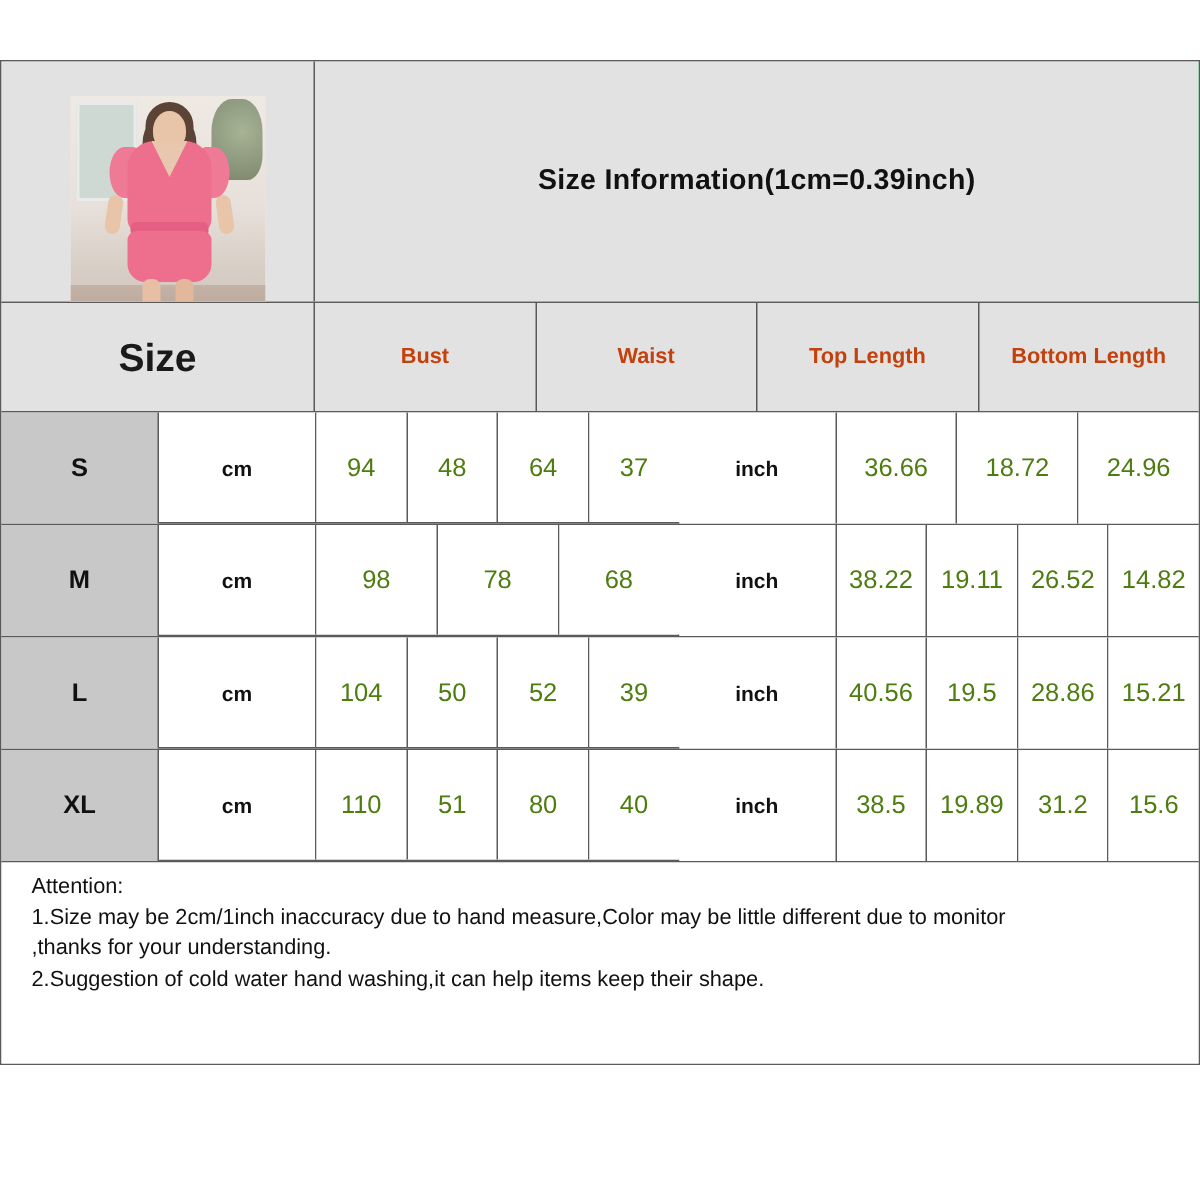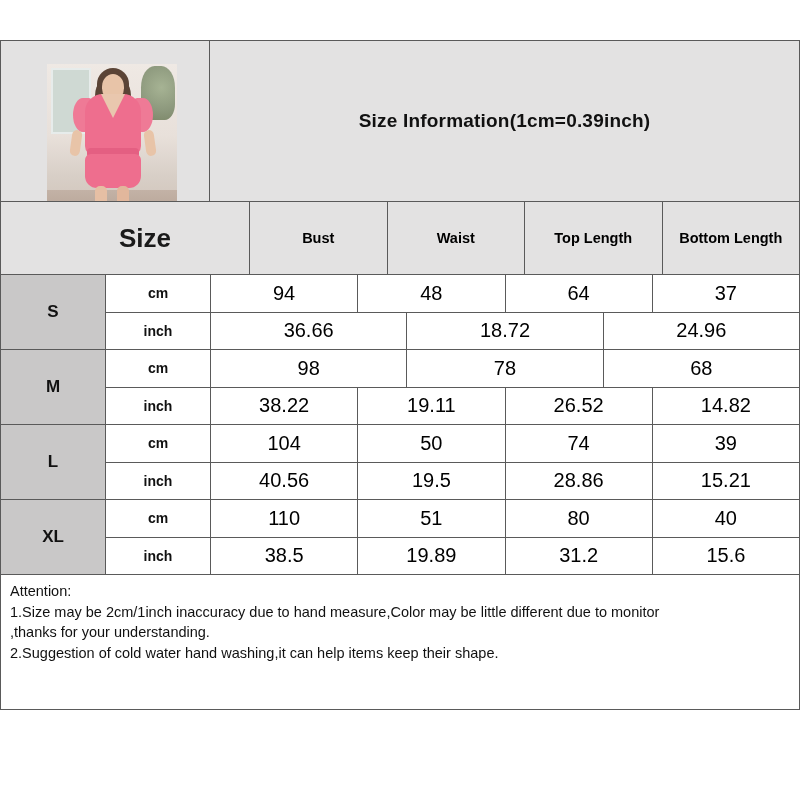--- a/index.html
+++ b/index.html
@@ -195,41 +195,40 @@
     color: #111;
     letter-spacing: .2px;
   }
 
   
   .colhead-row {
     display: flex;
     height: 72px;
     border-bottom: 1px solid #5a5a5a;
     background: #e3e2e2;
-    padding-left: 40px;
   }
   .colhead-size {
     width: 208px;
     flex: none;
     display: flex;
     align-items: center;
     justify-content: center;
     border-right: 1px solid #5a5a5a;
     font-size: 26px;
     font-weight: bold;
   }
   .colhead-cell {
     flex: 1;
     display: flex;
     align-items: center;
     justify-content: center;
     border-right: 1px solid #5a5a5a;
     font-size: 14.5px;
     font-weight: bold;
-    color: #000000;
+    color: #c2410c;
     text-align: center;
   }
   .colhead-cell:last-child { border-right: none; }
 
   
   .size-group {
     display: flex;
     height: 74px;
     border-bottom: 1px solid #5a5a5a;
   }
@@ -242,21 +241,21 @@
     justify-content: center;
     background: #c9c8c8;
     border-right: 1px solid #5a5a5a;
     font-size: 17px;
     font-weight: bold;
     color: #111;
   }
   .group-rows {
     flex: 1;
     display: flex;
-    flex-direction: column;
+    flex-direction: row;
   }
   .unit-row {
     flex: 1;
     display: flex;
     align-items: stretch;
   }
   .unit-row.first { border-bottom: 1px solid #5a5a5a; }
   .unit-cell {
     width: 104px;
     flex: none;
@@ -269,29 +268,29 @@
     font-weight: bold;
     color: #111;
   }
   .val-cell {
     flex: 1;
     display: flex;
     align-items: center;
     justify-content: center;
     border-right: 1px solid #5a5a5a;
     background: #ffffff;
-    font-size: 20px;
-    color: #000000;
+    font-size: 17px;
+    color: #4d7c0f;
   }
   .val-cell:last-child { border-right: none; }
 
   
   .attention {
     flex: 1;
-    padding: 6px 8px 0 9px;
+    padding: 6px 8px 0 20px;
     background: #fff;
     font-size: 14.5px;
     line-height: 1.42;
     color: #111;
   }
   .attention .line { white-space: pre-wrap; }
 </style>
 </head>
 <body>
 
@@ -371,21 +370,21 @@
     </div>
   </div>
 
   <div class="size-group">
     <div class="size-label">L</div>
     <div class="group-rows">
       <div class="unit-row first">
         <div class="unit-cell">cm</div>
         <div class="val-cell">104</div>
         <div class="val-cell">50</div>
-        <div class="val-cell">74</div>
+        <div class="val-cell">52</div>
         <div class="val-cell">39</div>
       </div>
       <div class="unit-row">
         <div class="unit-cell">inch</div>
         <div class="val-cell">40.56</div>
         <div class="val-cell">19.5</div>
         <div class="val-cell">28.86</div>
         <div class="val-cell">15.21</div>
       </div>
     </div>

